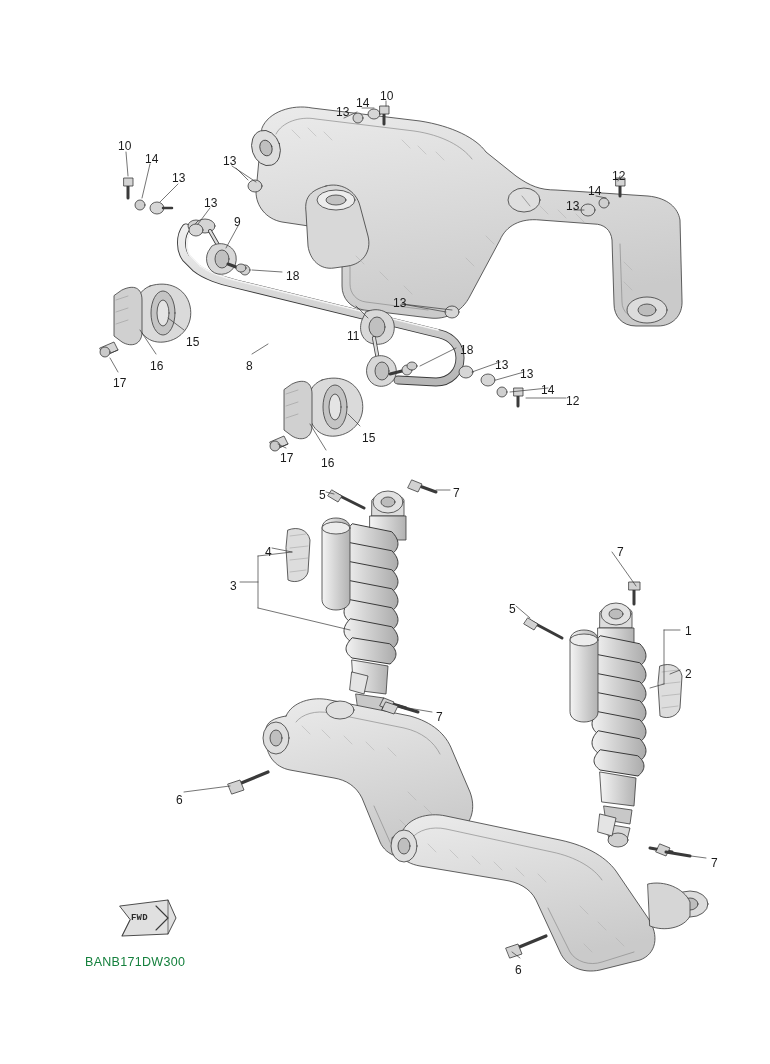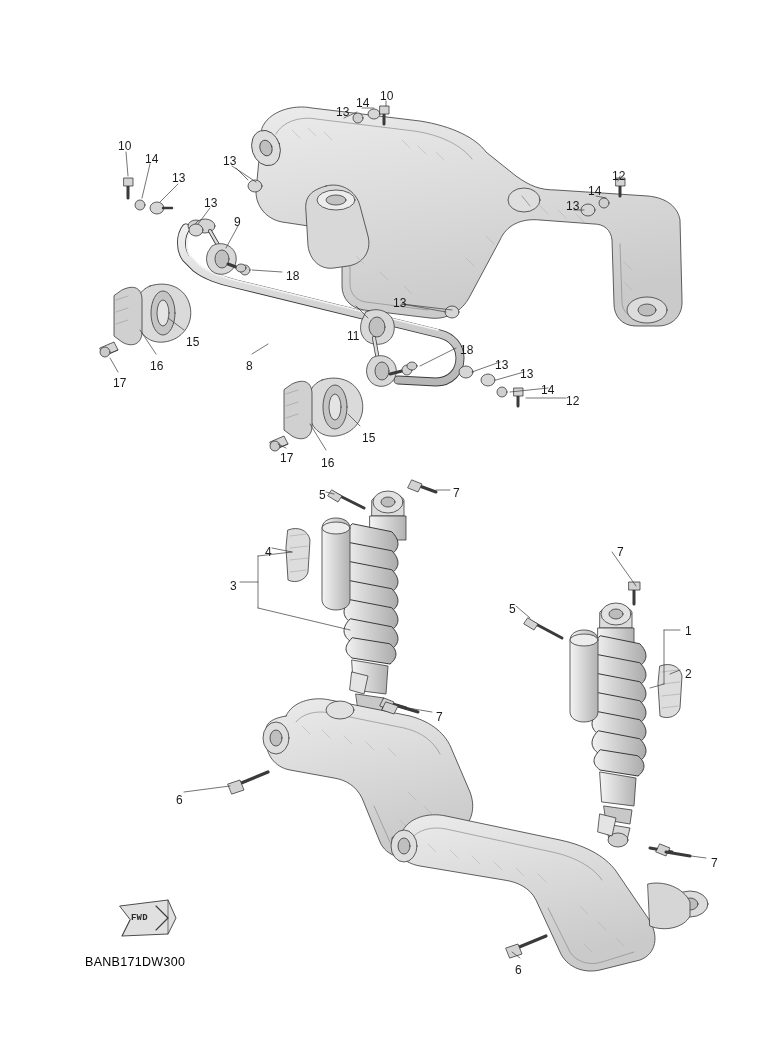--- a/index.html
+++ b/index.html
@@ -30,21 +30,21 @@
     white-space: nowrap;
     line-height: 1;
   }
   #part-code {
     position: absolute;
     left: 85px;
     top: 955px;
     font-family: "Liberation Sans", sans-serif;
     font-size: 12.5px;
     letter-spacing: 0.3px;
-    color: #000000;
+    color: #15803d;
   }
   #fwd-label {
     position: absolute;
     left: 131px;
     top: 913px;
     font-family: Liberation Mono, monospace;
     font-size: 9px;
     font-weight: bold;
     color: #2b2b2b;
     letter-spacing: 0.2px;

